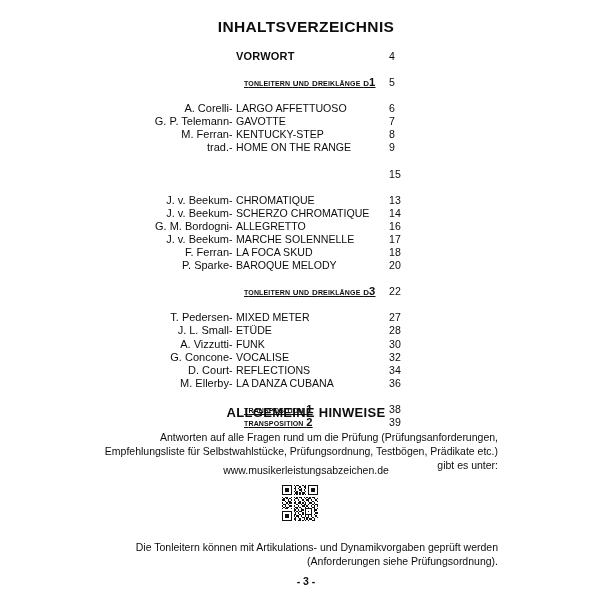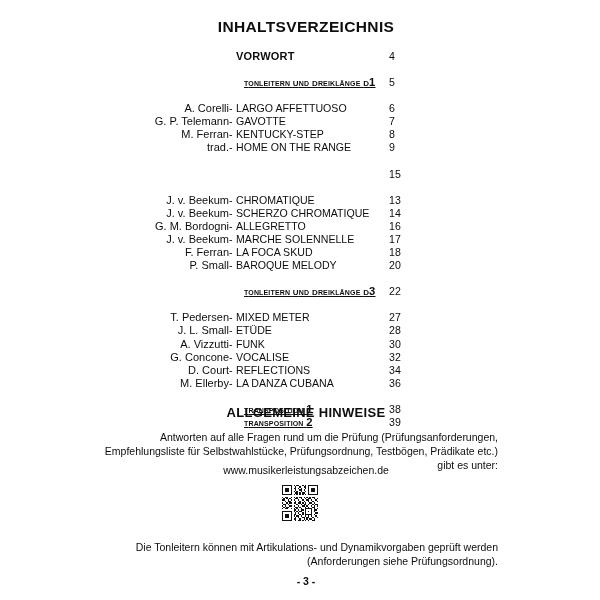--- a/index.html
+++ b/index.html
@@ -230,21 +230,21 @@
         <span class="entry-title">MARCHE SOLENNELLE</span>
         <span class="page-num">17</span>
       </div>
       <div class="toc-row">
         <span class="entry-composer">F. Ferran</span>
         <span class="entry-dash">-</span>
         <span class="entry-title">LA FOCA SKUD</span>
         <span class="page-num">18</span>
       </div>
       <div class="toc-row">
-        <span class="entry-composer">P. Small</span>
+        <span class="entry-composer">P. Sparke</span>
         <span class="entry-dash">-</span>
         <span class="entry-title">BAROQUE MELODY</span>
         <span class="page-num">20</span>
       </div>
       <div class="toc-row spacer-md"></div>
       <div class="toc-row">
         <span class="sec-label"><span class="sc-big">T</span>ONLEITERN <span class="sc-big">U</span>ND <span class="sc-big">D</span>REIKLÄNGE <span class="sc-big">D3</span></span>
         <span class="page-num">22</span>
       </div>
       <div class="toc-row spacer-md"></div>

